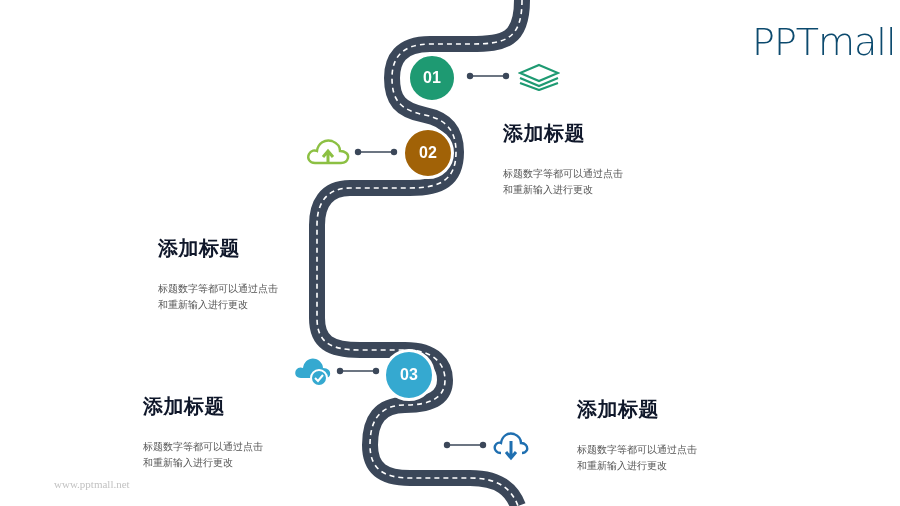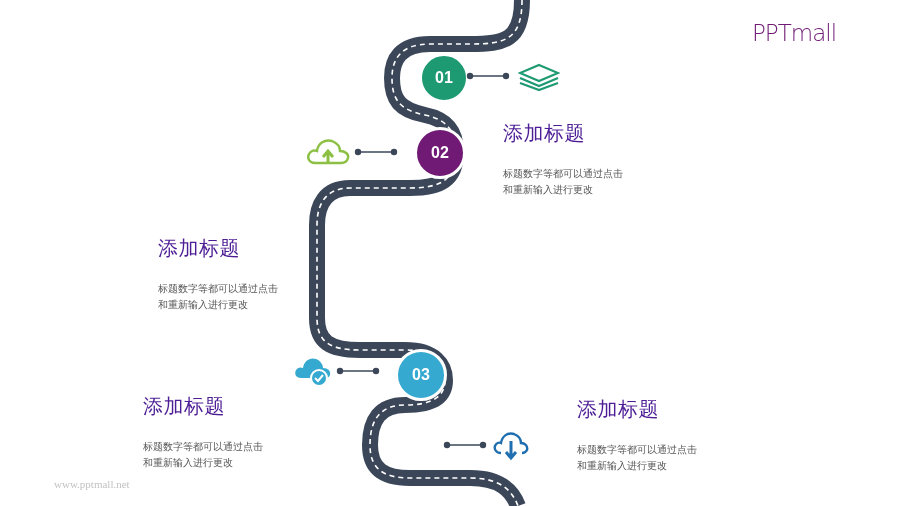--- a/index.html
+++ b/index.html
@@ -1,22 +1,22 @@
 <!DOCTYPE html>
 <html><head>
   <meta charset="utf-8">
   <style>
     html, body { margin: 0; padding: 0; background: #ffffff; }
     body { width: 900px; height: 506px; position: relative; overflow: hidden; font-family: "DejaVu Sans", "Liberation Sans", sans-serif; }
     .canvas { position: absolute; left: 0; top: 0; width: 900px; height: 506px; }
-    .logo { position: absolute; left: 752px; top: 20px; font-family: "DejaVu Sans", sans-serif; font-size: 23px; font-weight: 300; color: #701a75; letter-spacing: -1px; }
+    .logo { position: absolute; left: 752px; top: 20px; font-family: "DejaVu Sans", sans-serif; font-size: 38px; font-weight: 300; color: #0c4a6e; letter-spacing: -1px; }
     .footer { position: absolute; left: 54px; top: 478px; font-size: 11px; color: #c2c2c2; font-family: Liberation Serif, serif; }
-    .step-circle { position: absolute; border-radius: 50%; color: #fff; font-weight: bold; font-size: 16px; display: flex; align-items: center; justify-content: center; font-family: "Liberation Sans", sans-serif; border: 3px solid #fff; box-sizing: border-box; margin-left: 12px; }
+    .step-circle { position: absolute; border-radius: 50%; color: #fff; font-weight: bold; font-size: 16px; display: flex; align-items: center; justify-content: center; font-family: "Liberation Sans", sans-serif; border: 3px solid #fff; box-sizing: border-box; }
     .block { position: absolute; }
-    .block .title { font-size: 20px; font-weight: normal; color: #4c1d95; line-height: 26px; letter-spacing: 0.5px; }
+    .block .title { font-size: 20px; font-weight: bold; color: #0f172a; line-height: 26px; letter-spacing: 0.5px; }
     .block .desc { font-size: 10px; color: #555; line-height: 16px; margin-top: 20px; width: 128px; }
     .icon { position: absolute; }
   </style>
 </head>
 <body>
 
 <div class="canvas">
 
   <svg class="canvas" width="900" height="506" viewBox="0 0 900 506">
     <path id="road" d="M 522 0 C 522 40, 505 44, 470 44 L 430 44 C 400 44, 392 60, 392 78 C 392 100, 400 110, 425 115 C 450 120, 456 135, 456 152 C 456 180, 440 188, 410 188 L 350 188 C 325 188, 317 205, 317 225 L 317 318 C 317 342, 330 350, 360 350 L 405 350 C 435 350, 445 365, 445 380 C 445 398, 430 405, 405 405 C 380 405, 370 420, 370 445 C 370 470, 385 478, 410 478 L 470 478 C 500 478, 512 490, 518 506" fill="none" stroke="#3b4759" stroke-width="16" stroke-linecap="butt"></path>
@@ -36,21 +36,21 @@
   <svg class="icon" style="left:518px;top:63px;" width="42" height="28" viewBox="0 0 42 28">
     <path d="M21 2 L40 10 L21 18 L2 10 Z" fill="none" stroke="#1e9a72" stroke-width="2.2"></path>
     <path d="M2 15 L21 23 L40 15" fill="none" stroke="#1e9a72" stroke-width="2.2"></path>
     <path d="M2 20 L21 27 L40 20" fill="none" stroke="#1e9a72" stroke-width="2.2"></path>
   </svg>
   <div class="block" style="left:503px;top:120px;">
     <div class="title">添加标题</div>
     <div class="desc">标题数字等都可以通过点击和重新输入进行更改</div>
   </div>
 
-  <div class="step-circle" style="left:402px;top:127px;width:52px;height:52px;background:#701a75;">
+  <div class="step-circle" style="left:402px;top:127px;width:52px;height:52px;background:#a16207;">
     <span>02</span>
   </div>
   <svg class="icon" style="left:354px;top:147px;" width="44" height="10">
     <line x1="4" y1="5" x2="40" y2="5" stroke="#3b4759" stroke-width="1.5"></line>
     <circle cx="4" cy="5" r="3.2" fill="#3b4759"></circle>
       <circle cx="40" cy="5" r="3.2" fill="#3b4759"></circle>
   </svg>
   <svg class="icon" style="left:305px;top:136px;" width="46" height="30" viewBox="0 0 46 30">
     <path d="M10 27 C4 27, 2 22, 4 18 C6 14, 10 14, 12 15 C13 7, 20 3, 27 5 C32 7, 35 11, 35 15 C40 15, 44 18, 43 22 C42 26, 39 27, 36 27 Z" fill="none" stroke="#8cc043" stroke-width="2.4"></path>
     <path d="M23 28 L23 17 M18 21 L23 15 L28 21" fill="none" stroke="#8cc043" stroke-width="3"></path>

